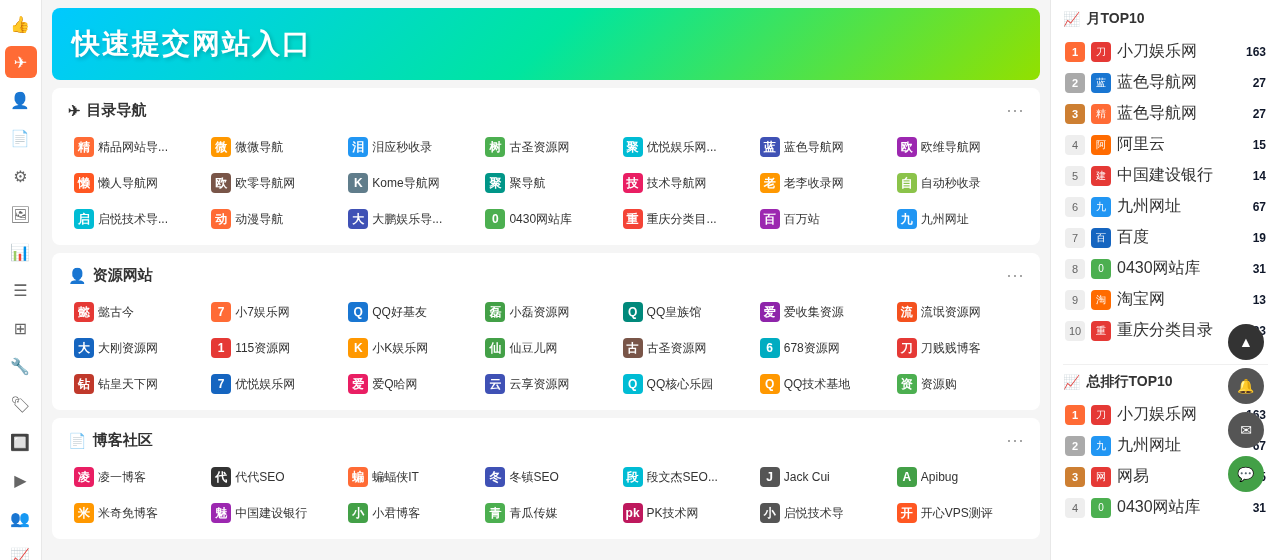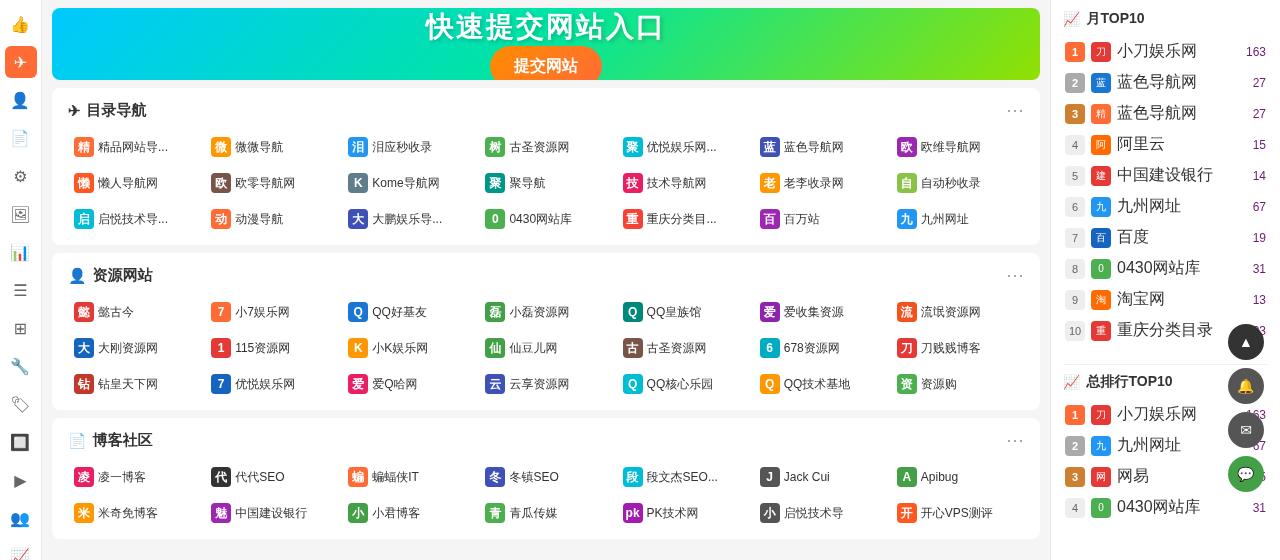--- a/index.html
+++ b/index.html
@@ -41,21 +41,20 @@
       background: linear-gradient(135deg, #00c9ff 0%, #00e5a0 50%, #92e000 100%);
       border-radius: 8px;
       height: 72px;
       display: flex;
       align-items: center;
       justify-content: space-between;
       padding: 0 20px;
       position: relative;
       overflow: hidden;
       cursor: pointer;
-      flex-direction: column;
     }
     .banner-text {
       font-size: 28px;
       font-weight: 900;
       color: #fff;
       text-shadow: 2px 2px 4px rgba(0,0,0,0.2);
       letter-spacing: 2px;
     }
     .banner-btn {
       background: linear-gradient(135deg, #ff8c00, #ff6b35);
@@ -174,22 +173,22 @@
     .rank-name {
       flex: 1;
       font-size: 16px;
       color: #333;
       white-space: nowrap;
       overflow: hidden;
       text-overflow: ellipsis;
     }
     .rank-count {
       font-size: 12px;
-      color: #701a75;
-      font-weight: normal;
+      color: #0f172a;
+      font-weight: bold;
       flex-shrink: 0;
     }
 
     .rank-divider { height: 1px; background: #f0f0f0; margin: 8px 12px; }
 
     
     .right-floats {
       position: fixed;
       right: 0;
       bottom: 80px;
@@ -227,21 +226,20 @@
   <div class="sidebar-icon">🔲</div>
   <div class="sidebar-icon">▶</div>
   <div class="sidebar-icon">👥</div>
   <div class="sidebar-icon">📈</div>
 </div>
 
 <div class="main-content">
 
   <div class="banner">
     <div class="banner-text">快速提交网站入口</div>
-    <button class="banner-btn">提交网站</button>
   </div>
 
   <div class="section-card">
     <div class="section-header">
       <div class="section-title">
         <span>✈</span>
         <span>目录导航</span>
       </div>
       <span class="section-more">···</span>
     </div>
@@ -476,21 +474,21 @@
         </div>
         <div class="site-item">
           <div class="site-icon" style="background: rgb(67, 160, 71); color: rgb(255, 255, 255);">小</div>
           <span class="site-name">小君博客</span>
         </div>
         <div class="site-item">
           <div class="site-icon" style="background: rgb(76, 175, 80); color: rgb(255, 255, 255);">青</div>
           <span class="site-name">青瓜传媒</span>
         </div>
         <div class="site-item">
-          <div class="site-icon" style="background: #a21caf; color: rgb(255, 255, 255); text-align: center;">pk</div>
+          <div class="site-icon" style="background: #be185d; color: rgb(255, 255, 255); text-align: center;">pk</div>
           <span class="site-name">PK技术网</span>
         </div>
         <div class="site-item">
           <div class="site-icon" style="background: rgb(85, 85, 85); color: rgb(255, 255, 255);">小</div>
           <span class="site-name">启悦技术导</span>
         </div>
         <div class="site-item">
           <div class="site-icon" style="background: rgb(255, 87, 34); color: rgb(255, 255, 255);">开</div>
           <span class="site-name">开心VPS测评</span>
         </div>

